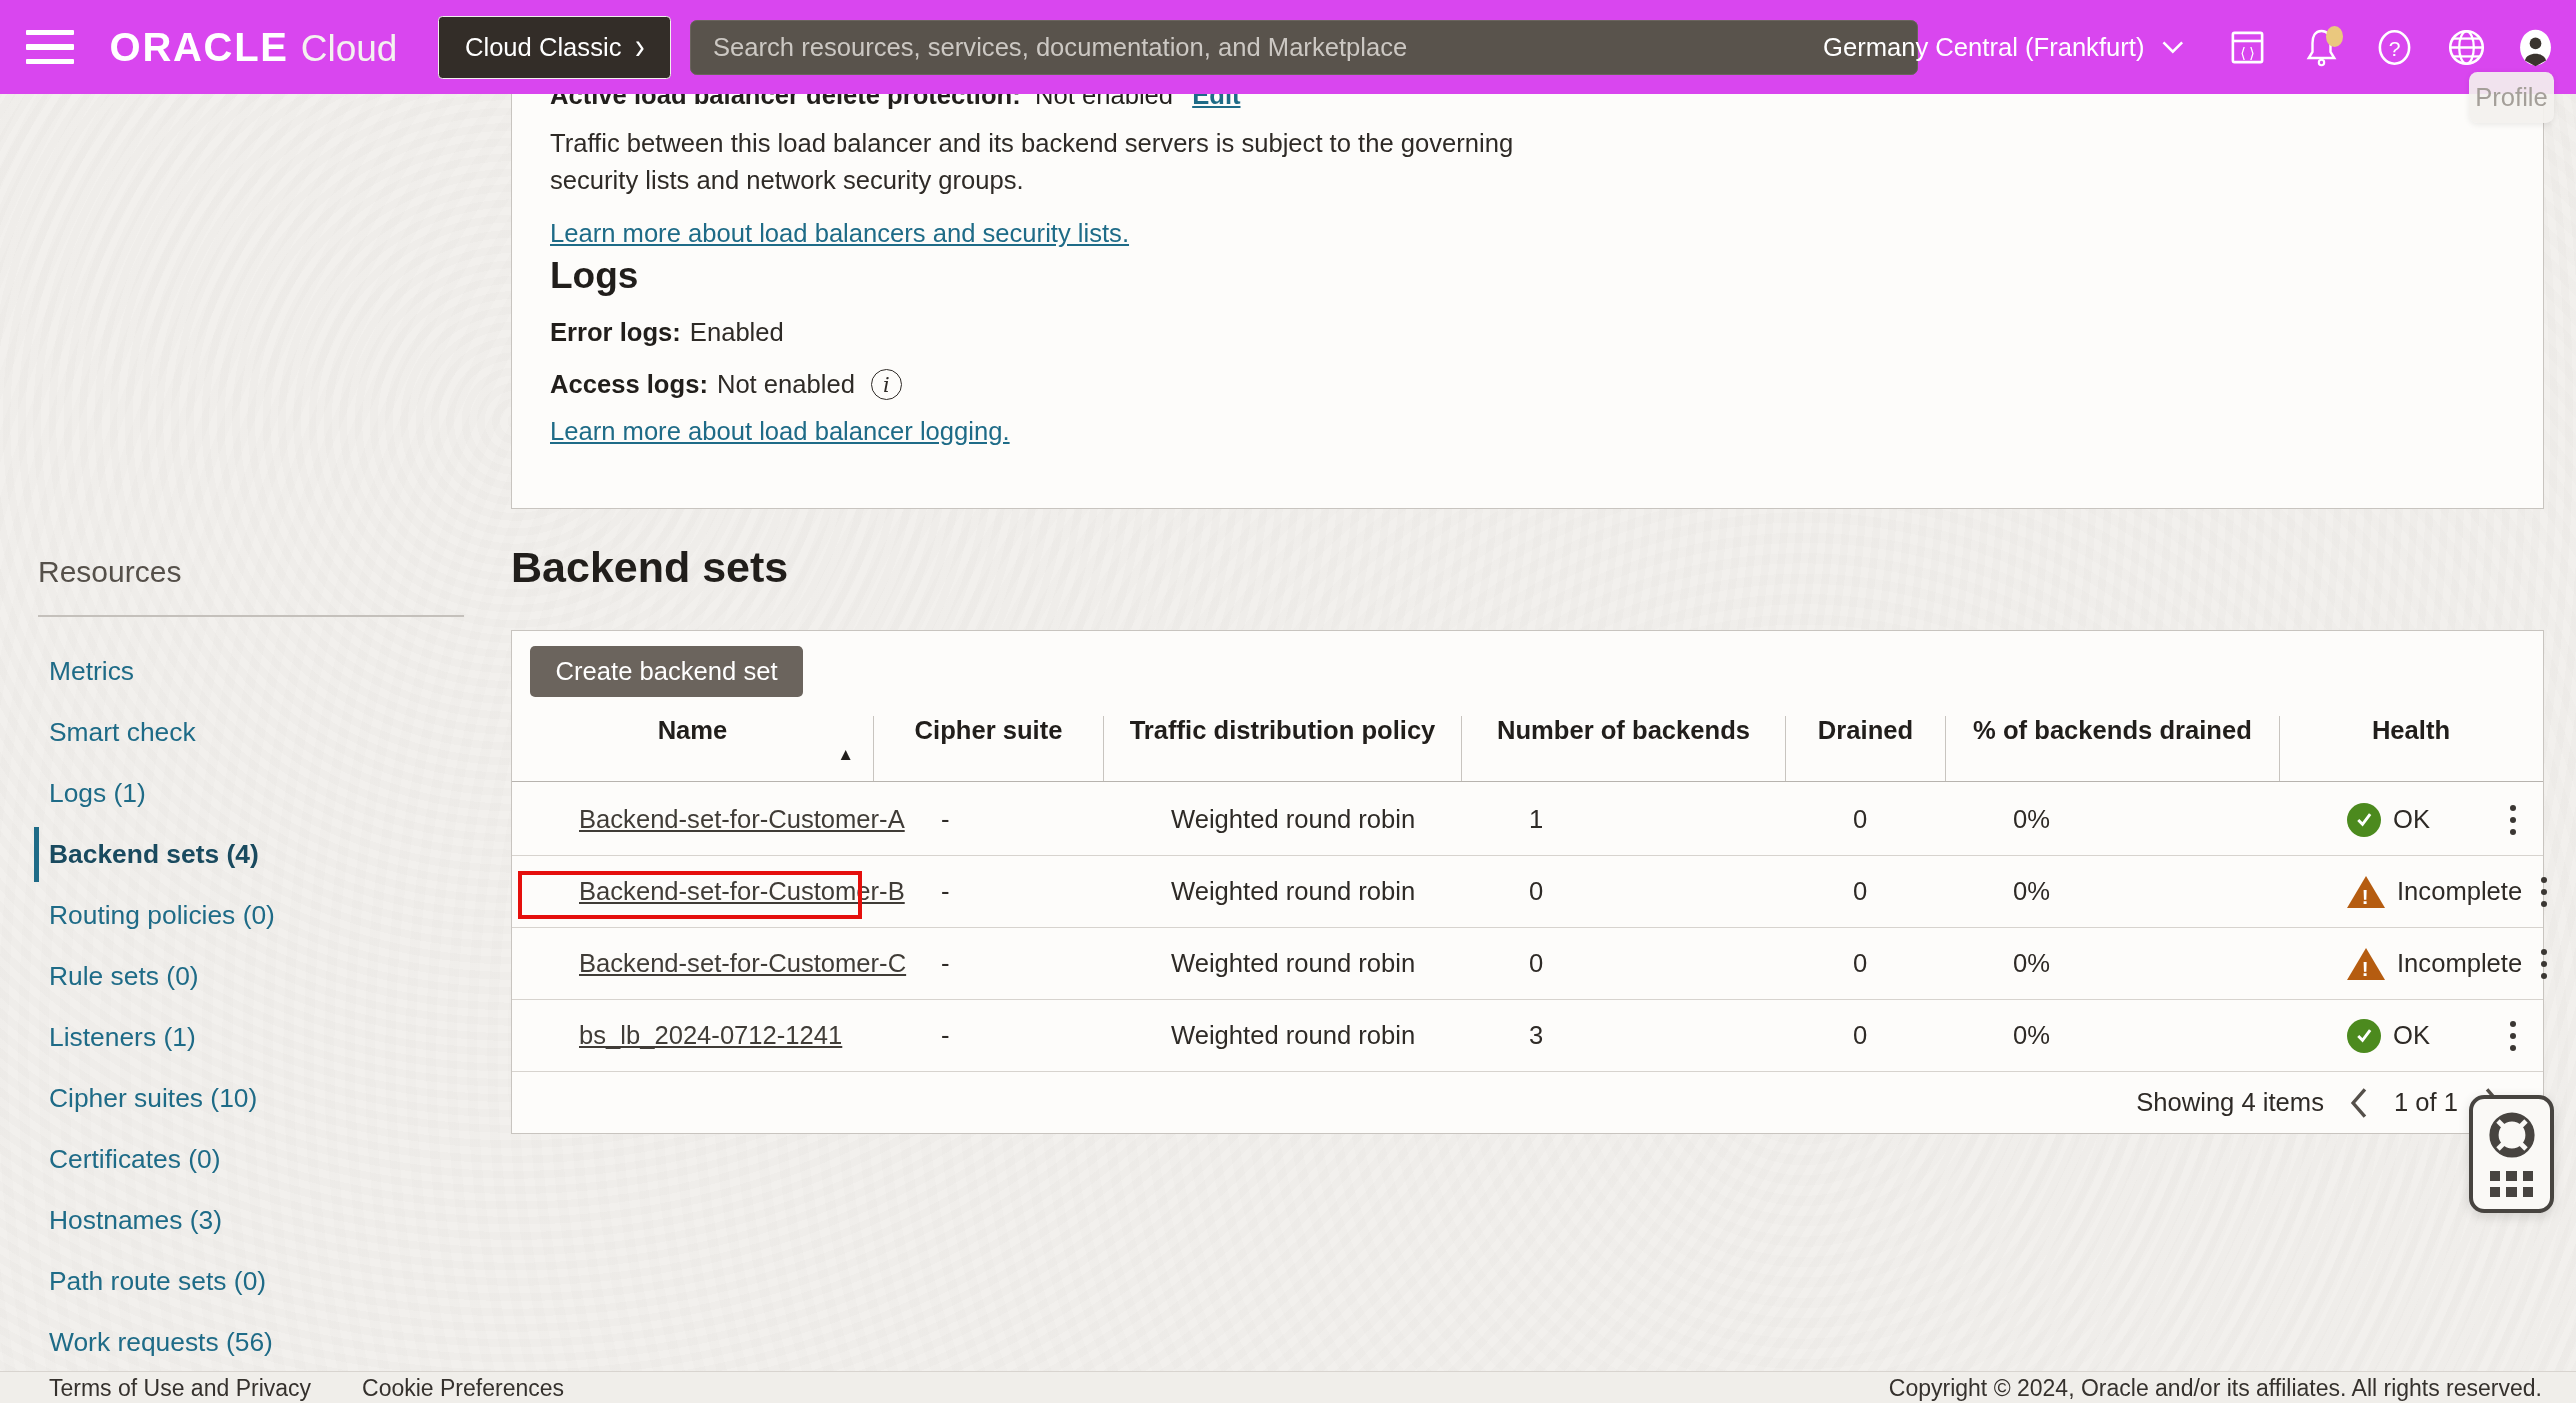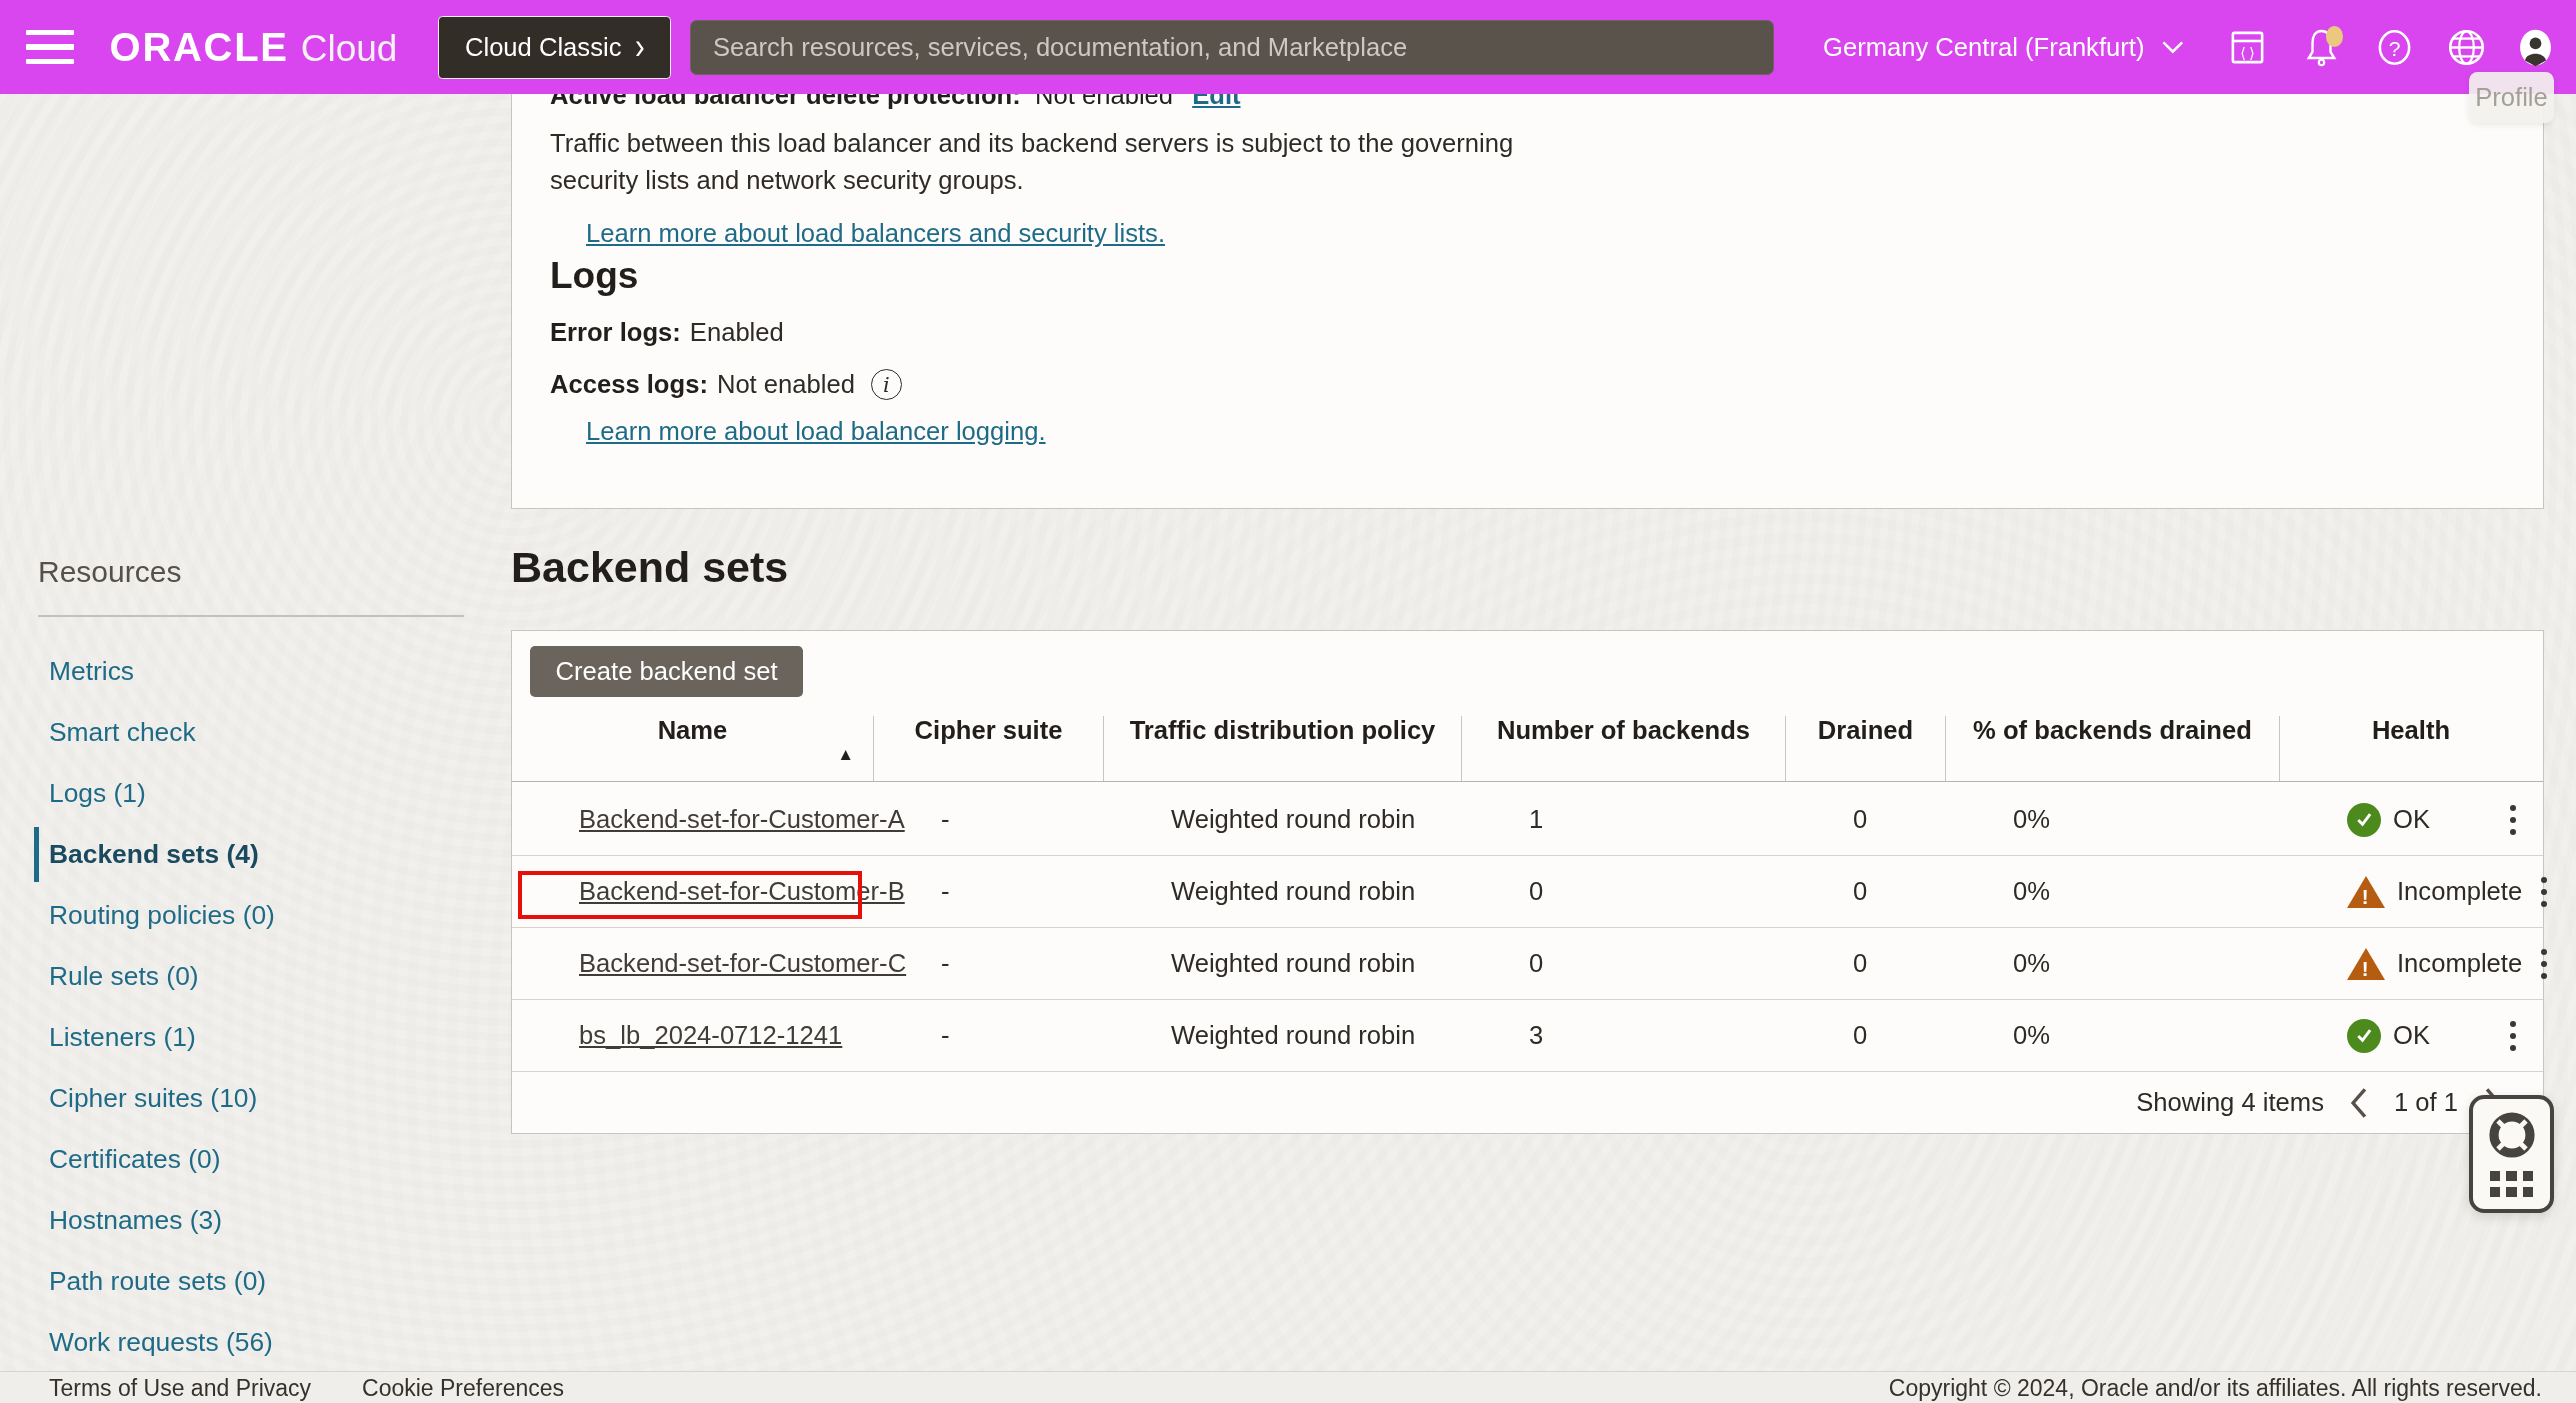--- a/index.html
+++ b/index.html
@@ -15,37 +15,37 @@
 
   
   .topbar { position:absolute; top:0; left:0; width:2576px; height:94px; background:#d946ef; z-index:50; display:flex; align-items:center; }
   .hamburger { width:48px; height:34px; margin-left:25.6px; display:flex; flex-direction:column; justify-content:space-between; cursor:pointer; }
   .hamburger div { height:5.1px; background:#ffffff; border-radius:0.9px; }
   .brand { display:flex; align-items:baseline; margin-left:36px; color:#fff; white-space:nowrap; }
   .brand .oracle { font-size:40px; font-weight:bold; letter-spacing:1.7px; }
   .brand .cloud { font-size:37px; font-weight:300; margin-left:12px; color:#f4f2ef; }
   .cloud-classic { margin-left:41px; height:63px; padding:0 25.6px; border:1.7px solid #f1efec; border-radius:4.3px; background:#332d28; color:#fff; font-size:25.6px; display:flex; align-items:center; gap:13.6px; cursor:pointer; }
   .cloud-classic .chev { font-size:29px; font-weight:300; transform:scaleY(1.25); }
-  .searchbox { position:absolute; left:690px; top:19.6px; width:1084px; height:55px; background:#59534c; border:0.9px solid #6a645d; border-radius:6.8px; color:#ccc8c3; font-size:25.6px; padding:0 22px; outline:none; }
+  .searchbox { position:absolute; left:690px; top:19.6px; width:1228px; height:55px; background:#59534c; border:0.9px solid #6a645d; border-radius:6.8px; color:#ccc8c3; font-size:25.6px; padding:0 22px; outline:none; }
   .searchbox::placeholder { color:#ccc8c3; opacity:1; }
   .region { position:absolute; left:1823px; top:0; height:94px; display:flex; align-items:center; gap:15.3px; color:#fff; font-size:25.6px; cursor:pointer; }
   .hicon { position:absolute; top:28px; width:39px; height:39px; display:flex; align-items:center; justify-content:center; cursor:pointer; }
   .bell-badge { position:absolute; right:-1.7px; top:-1.7px; width:17px; height:20.4px; border-radius:50%; background:#eac87e; }
   .profile-tip { position:absolute; left:2469px; top:72px; width:85px; height:51px; background:rgba(243,241,238,0.92); border-radius:8.5px; color:#a49f99; font-size:25.6px; display:flex; align-items:center; justify-content:center; z-index:60; box-shadow:0 1.7px 6.8px rgba(0,0,0,0.08); }
 
   
   .card { position:absolute; left:511px; width:2033px; background:#fdfcfa; border:1.7px solid #c8c4bf; }
   .card.details { top:60px; height:449px; z-index:5; }
   .card.tablecard { top:630px; height:504px; z-index:5; }
 
   .details-inner { position:relative; width:100%; height:100%; }
   .clipline { position:absolute; left:38px; top:20.4px; font-size:25.6px; font-weight:bold; color:#211e1b; white-space:nowrap; }
   .clipline .edit { color:#1e6b87; text-decoration:underline; cursor:pointer; margin-left:12px; }
   .bodytext { position:absolute; left:38px; top:64px; font-size:25.6px; line-height:37px; color:#2e2a26; }
-  .tlink { color:#1e6b87; text-decoration:underline; cursor:pointer; font-size:25.6px;margin-left:36px; }
+  .tlink { color:#1e6b87; text-decoration:underline; cursor:pointer; font-size:25.6px; }
   .link-security { position:absolute; left:38px; top:158px; }
   .logs-h { position:absolute; left:38px; top:194px; font-size:37px; font-weight:bold; color:#211e1b; }
   .kv { position:absolute; left:38px; font-size:25.6px; color:#2e2a26; display:flex; align-items:center; gap:9px; }
   .kv b { color:#211e1b; }
   .kv.errlogs { top:257px; }
   .kv.acclogs { top:308px; }
   .info-i { width:31px; height:31px; border:1.7px solid #2e2a26; border-radius:50%; display:inline-flex; align-items:center; justify-content:center; font-family:"DejaVu Serif",serif; font-style:italic; font-size:21px; margin-left:6.8px; cursor:pointer; }
   .link-logging { position:absolute; left:38px; top:356px; }
 
   

